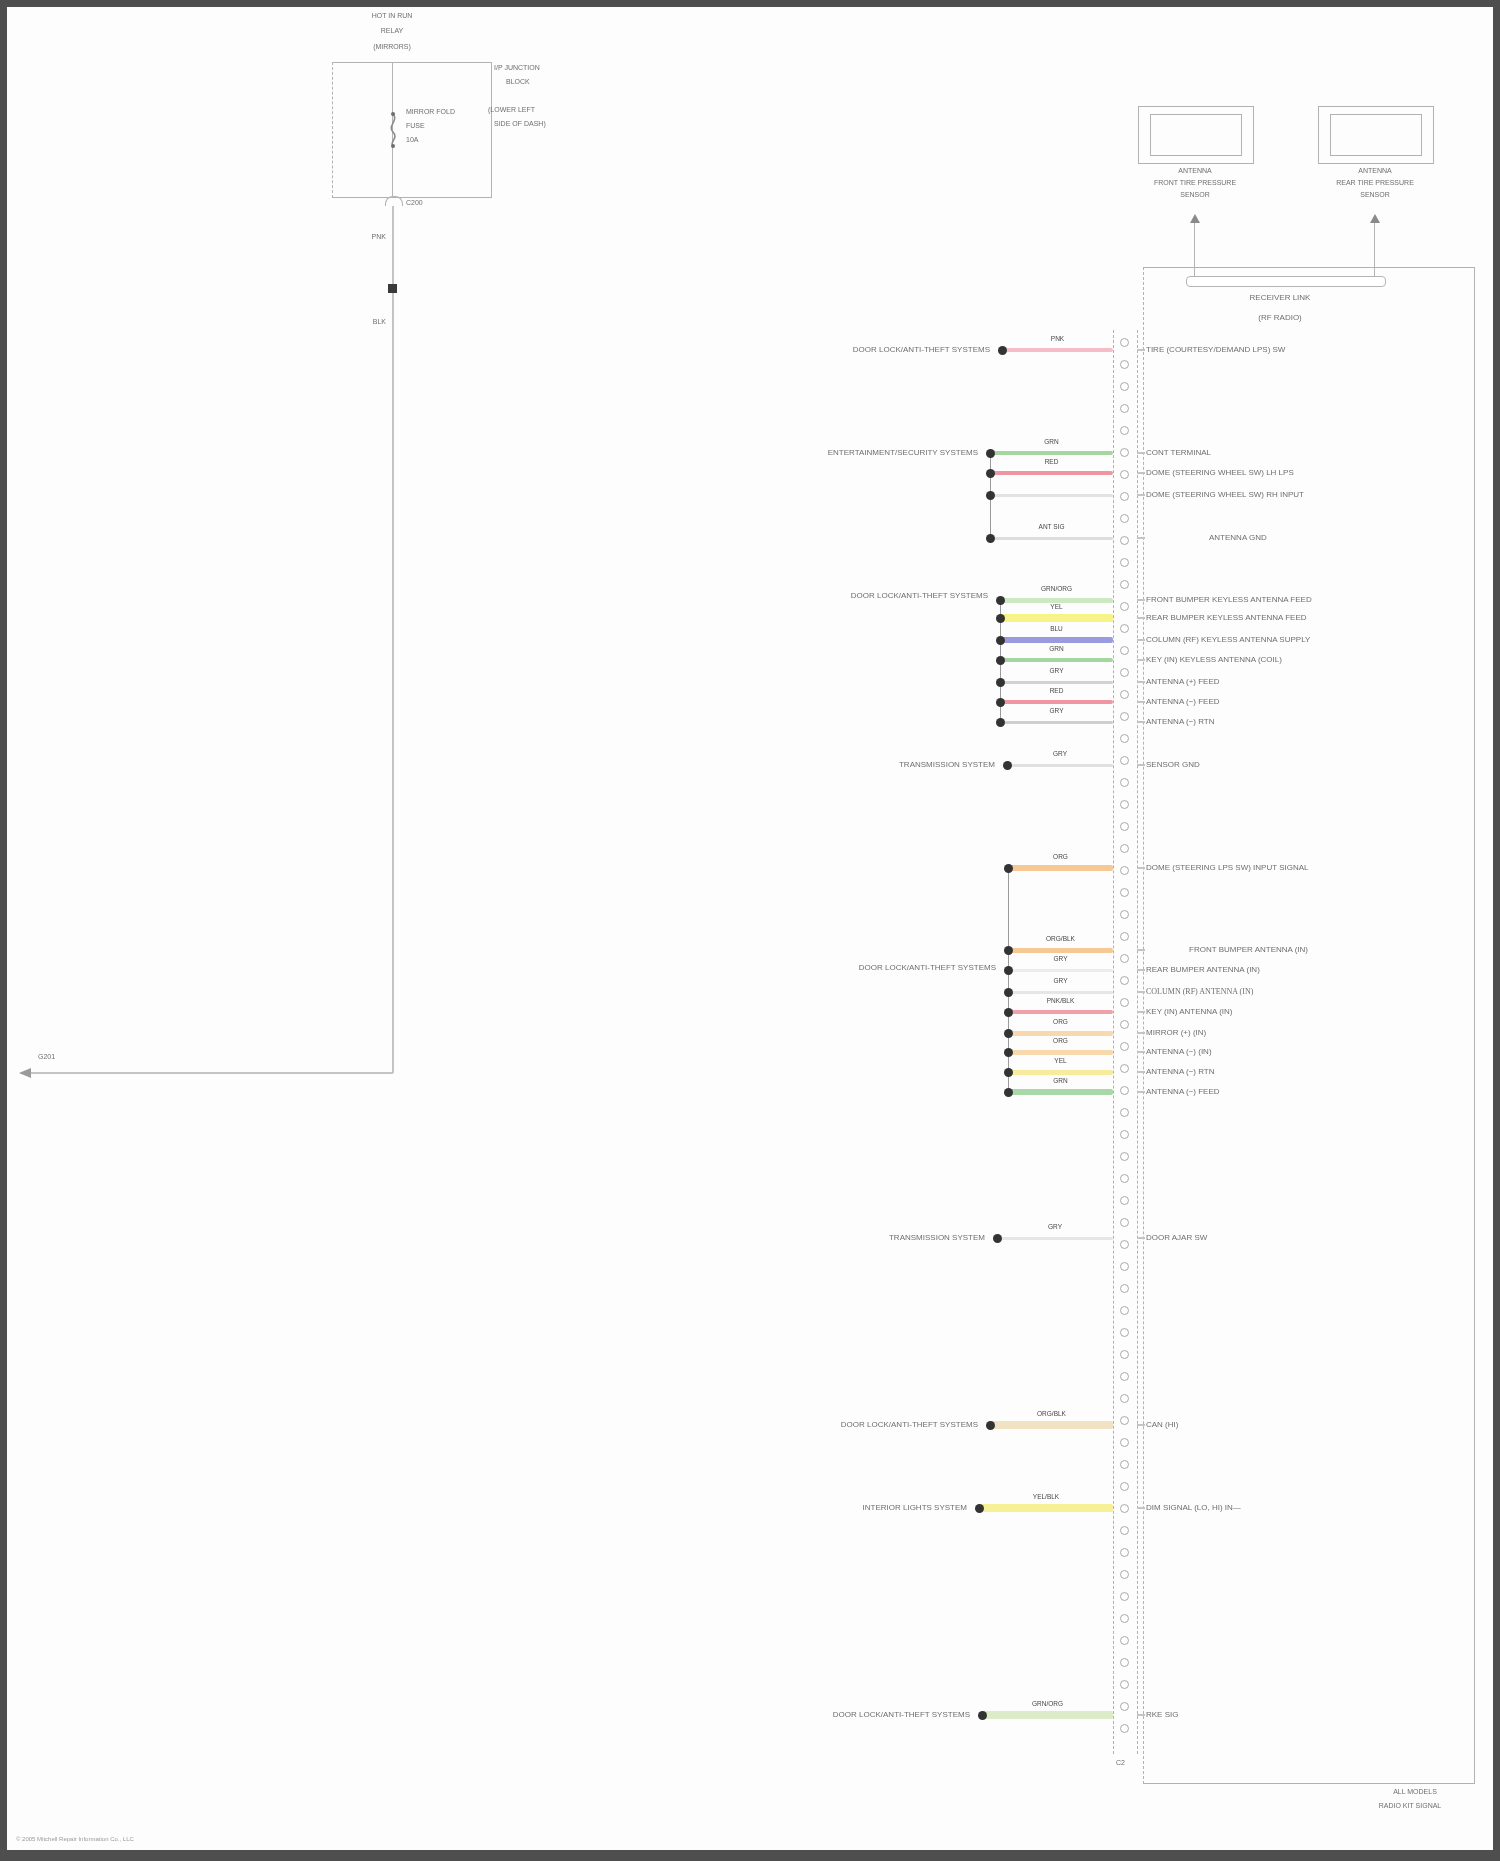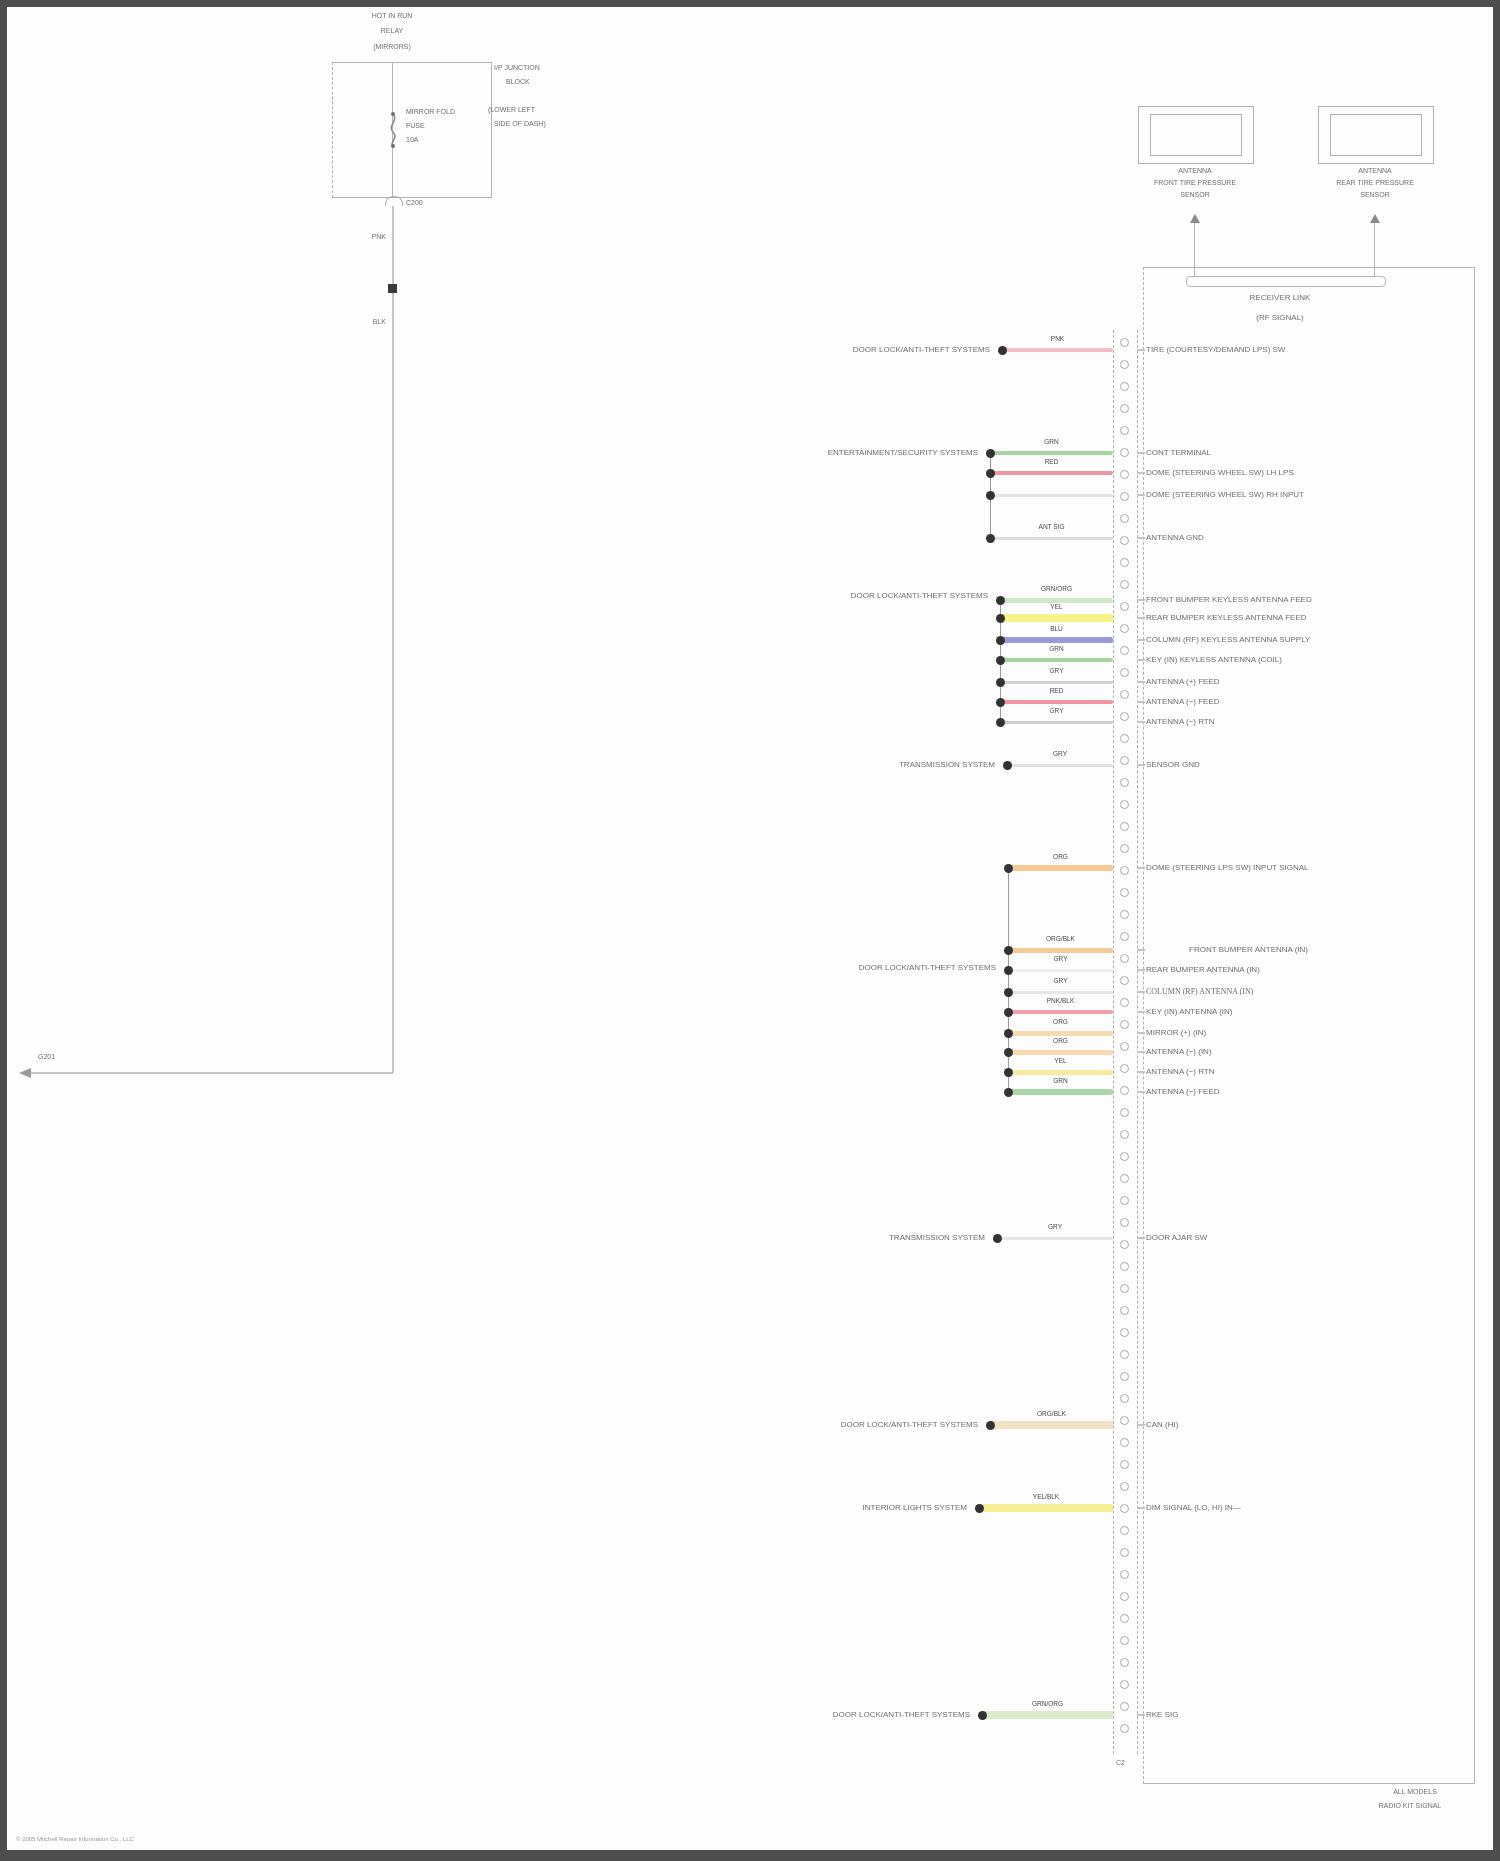--- a/index.html
+++ b/index.html
@@ -79,21 +79,21 @@
     <div class="abs txt txtc small" style="left:1290px;top:177px;width:170px;">REAR TIRE PRESSURE</div>
     <div class="abs txt txtc small" style="left:1290px;top:189px;width:170px;">SENSOR</div>
     <div class="abs arrowU" style="left:1190px;top:214px;"></div>
     <div class="abs thinv" style="left:1194px;top:223px;height:55px;"></div>
     <div class="abs arrowU" style="left:1370px;top:214px;"></div>
     <div class="abs thinv" style="left:1374px;top:223px;height:55px;"></div>
 
     <div class="abs box dashL" style="left:1143px;top:267px;width:330px;height:1515px;"></div>
     <div class="abs bracket" style="left:1186px;top:276px;width:198px;height:9px;"></div>
     <div class="abs txt txtc" style="left:1180px;top:292px;width:200px;">RECEIVER LINK</div>
-    <div class="abs txt txtc" style="left:1180px;top:312px;width:200px;">(RF SIGNAL)</div>
+    <div class="abs txt txtc" style="left:1180px;top:312px;width:200px;">(RF RADIO)</div>
 
     <div class="abs dash" style="left:1113px;top:330px;height:1424px;"></div>
     <div class="abs dash" style="left:1137px;top:330px;height:1424px;"></div>
     <div id="pins" class="abs" style="left:0;top:0;">
         <div class="abs pin" style="left:1120px;top:338px;"></div>
         <div class="abs pin" style="left:1120px;top:360px;"></div>
         <div class="abs pin" style="left:1120px;top:382px;"></div>
         <div class="abs pin" style="left:1120px;top:404px;"></div>
         <div class="abs pin" style="left:1120px;top:426px;"></div>
         <div class="abs pin" style="left:1120px;top:448px;"></div>
@@ -180,21 +180,21 @@
         <div class="abs " style="left:1137px;top:472px;width:8px;height:1.5px;background:#c4c4c4;"></div>
         <div class="abs txt" style="left:1146px;top:467px;text-align:center;">DOME (STEERING WHEEL SW) LH LPS</div>
         <div class="abs " style="left:990px;top:493.5px;width:123px;height:3px;background:#e3e3e3;border-radius:2px;"></div>
         <div class="abs dot" style="left:985.5px;top:490.5px;"></div>
         <div class="abs " style="left:1137px;top:494px;width:8px;height:1.5px;background:#c4c4c4;"></div>
         <div class="abs txt" style="left:1146px;top:489px;">DOME (STEERING WHEEL SW) RH INPUT</div>
         <div class="abs " style="left:990px;top:536.5px;width:123px;height:3px;background:#dddddd;border-radius:2px;"></div>
         <div class="abs dot" style="left:985.5px;top:533.5px;"></div>
         <div class="abs wlabel" style="left:998px;top:523px;width:107px;">ANT SIG</div>
         <div class="abs " style="left:1137px;top:537px;width:8px;height:1.5px;background:#c4c4c4;"></div>
-        <div class="abs txt" style="left:1146px;top:532px;">ANTENNA GND</div>
+        <div class="abs txt" style="left:1209px;top:532px;">ANTENNA GND</div>
         <div class="abs txt txtr" style="left:728px;top:590px;width:260px;">DOOR LOCK/ANTI-THEFT SYSTEMS</div>
         <div class="abs " style="left:999.5px;top:600px;width:1px;height:122px;background:#9a9a9a;"></div>
         <div class="abs " style="left:1000px;top:597.5px;width:113px;height:5px;background:#cde9c4;border-radius:2px;"></div>
         <div class="abs dot" style="left:995.5px;top:595.5px;"></div>
         <div class="abs wlabel" style="left:1008px;top:585px;width:97px;">GRN/ORG</div>
         <div class="abs " style="left:1137px;top:599px;width:8px;height:1.5px;background:#c4c4c4;"></div>
         <div class="abs txt" style="left:1146px;top:594px;">FRONT BUMPER KEYLESS ANTENNA FEED</div>
         <div class="abs " style="left:1000px;top:614px;width:113px;height:8px;background:#f8f388;border-radius:2px;"></div>
         <div class="abs dot" style="left:995.5px;top:613.5px;"></div>
         <div class="abs wlabel" style="left:1008px;top:603px;width:97px;">YEL</div>

